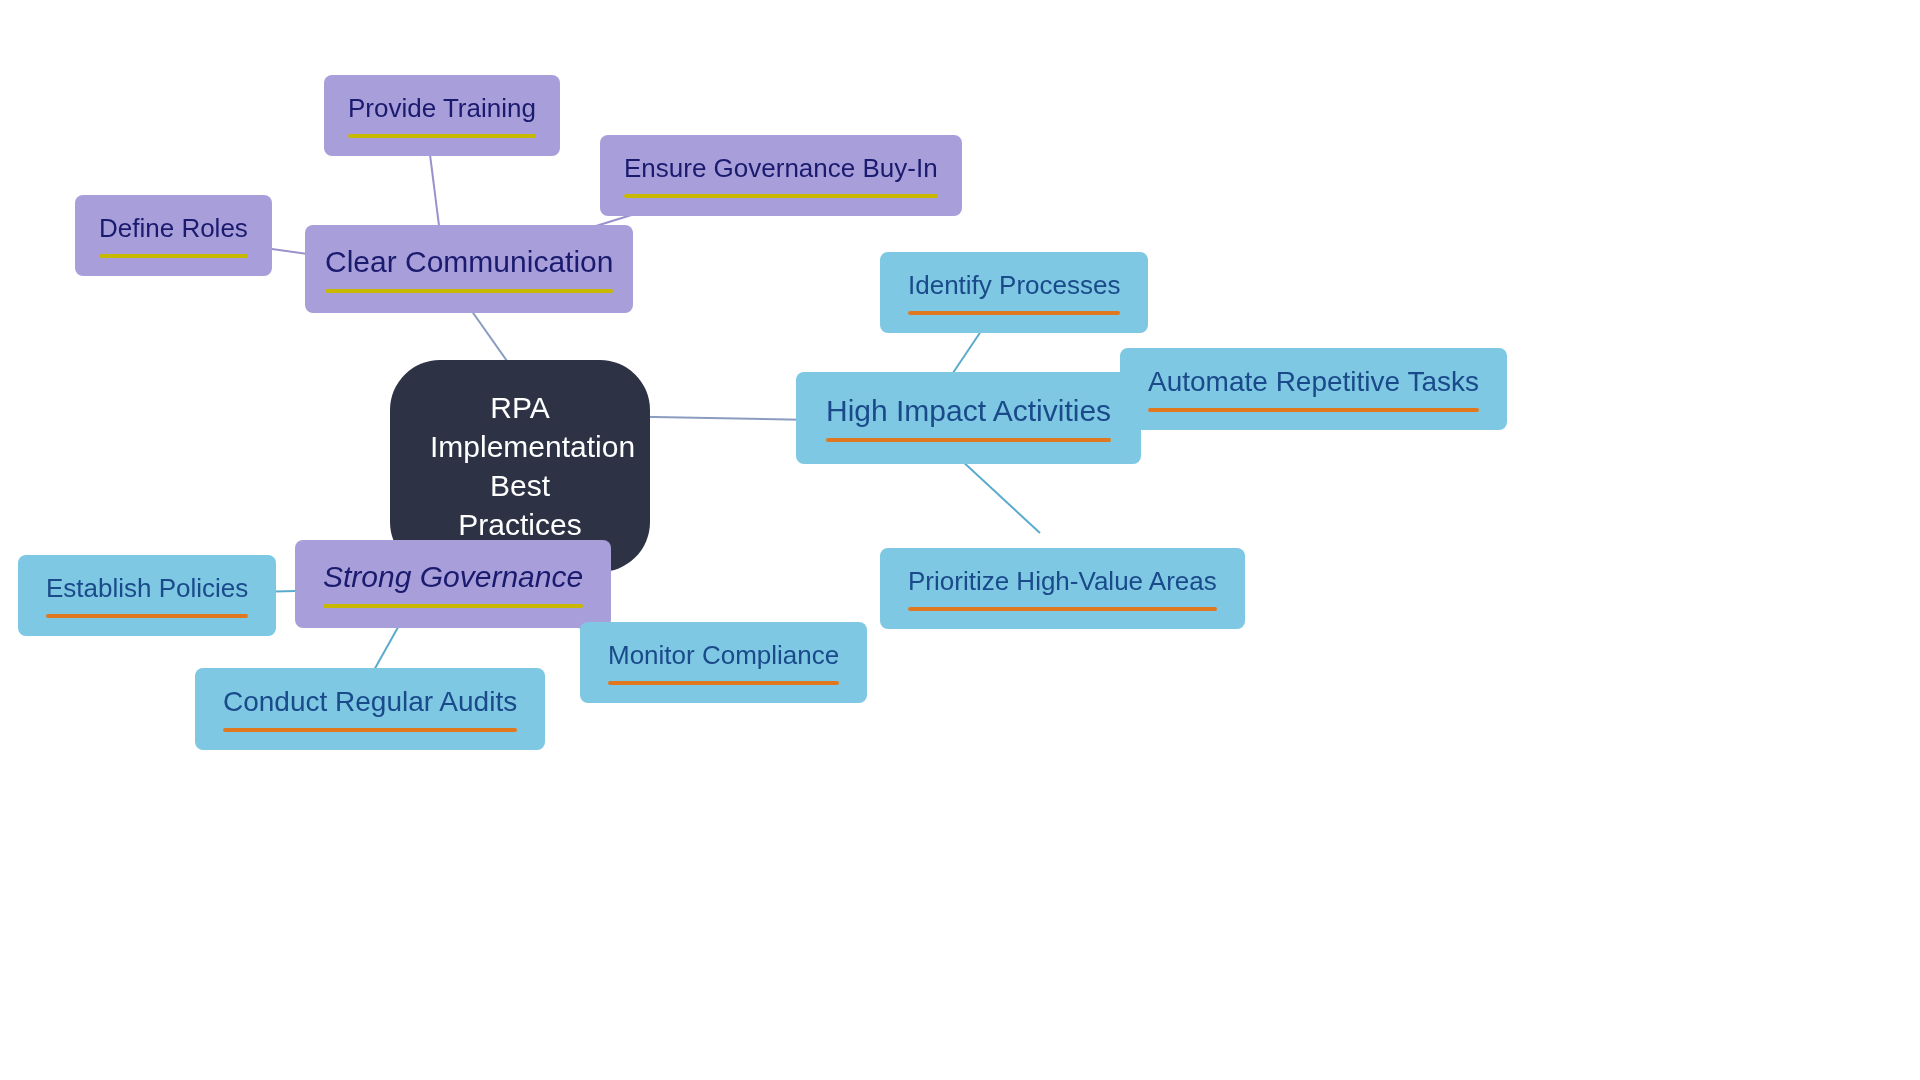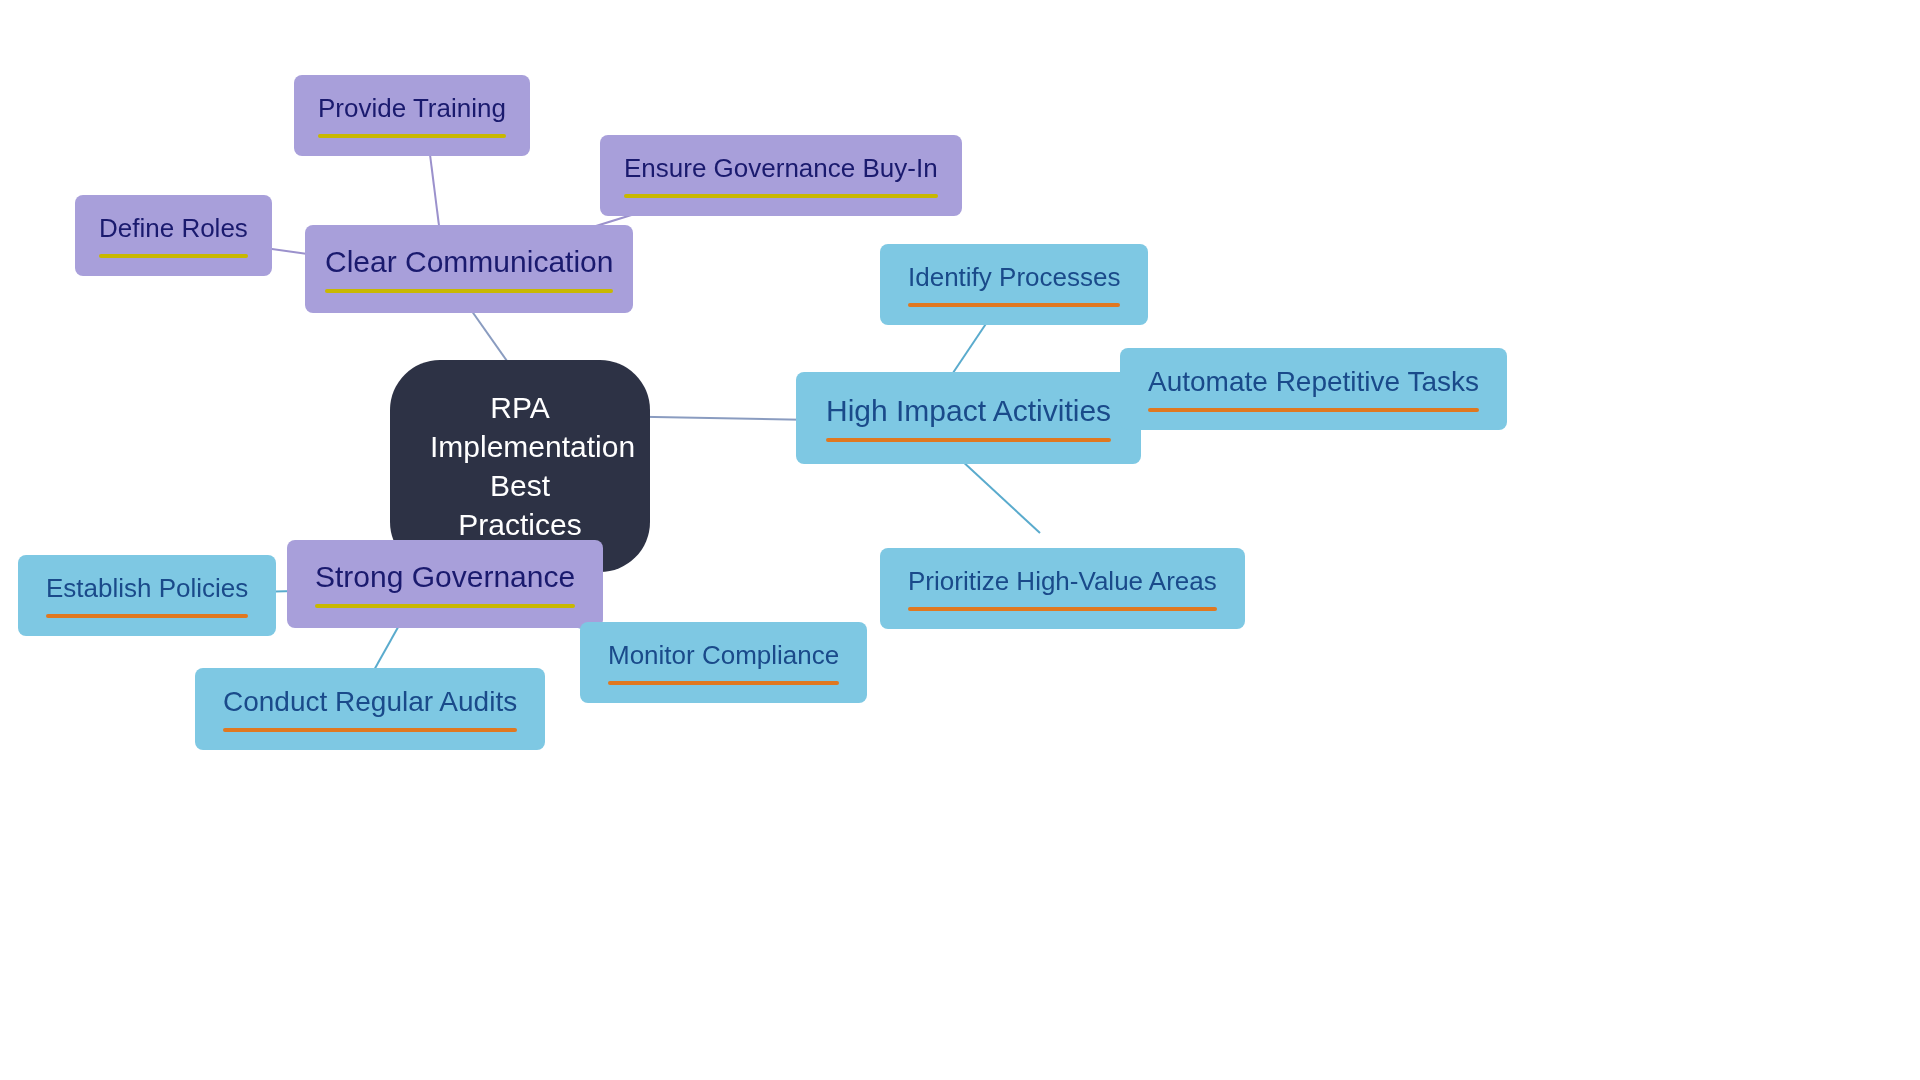--- a/index.html
+++ b/index.html
@@ -84,21 +84,21 @@
     <line x1="920" y1="422" x2="1010" y2="288" stroke="#5aabcd" stroke-width="2"></line>
     <line x1="920" y1="422" x2="1285" y2="393" stroke="#5aabcd" stroke-width="2"></line>
     <line x1="920" y1="422" x2="1040" y2="533" stroke="#5aabcd" stroke-width="2"></line>
   </svg>
 
 <div class="node node-center" style="left: 390px; top: 360px;">
   <span style="white-space: pre-line;">RPA Implementation Best
 Practices</span>
 </div>
 
-<div class="node" style="left:294px; top:75px;">
+<div class="node" style="left:324px; top:75px;">
   <div class="node-purple">
     <span>Provide Training</span>
   </div>
 </div>
 
 <div class="node" style="left:75px; top:195px;">
   <div class="node-purple">
     <span>Define Roles</span>
   </div>
 </div>
@@ -108,21 +108,21 @@
     <span>Clear Communication</span>
   </div>
 </div>
 
 <div class="node" style="left:600px; top:135px;">
   <div class="node-purple">
     <span>Ensure Governance Buy-In</span>
   </div>
 </div>
 
-<div class="node" style="left:287px; top:540px;">
+<div class="node" style="left:295px; top:540px;font-style:italic;">
   <div class="node-purple" style="font-size:30px; padding:20px 28px;">
     <span>Strong Governance</span>
   </div>
 </div>
 
 <div class="node" style="left:18px; top:555px;">
   <div class="node-blue">
     <span>Establish Policies</span>
   </div>
 </div>
@@ -138,21 +138,21 @@
     <span>Monitor Compliance</span>
   </div>
 </div>
 
 <div class="node" style="left:780px; top:372px;margin-left:16px;">
   <div class="node-blue" style="font-size:30px; padding:22px 30px;">
     <span>High Impact Activities</span>
   </div>
 </div>
 
-<div class="node" style="left:880px; top:244px;">
+<div class="node" style="left:880px; top:252px;">
   <div class="node-blue">
     <span>Identify Processes</span>
   </div>
 </div>
 
 <div class="node" style="left:1120px; top:348px;">
   <div class="node-blue" style="font-size:28px;">
     <span>Automate Repetitive Tasks</span>
   </div>
 </div>

